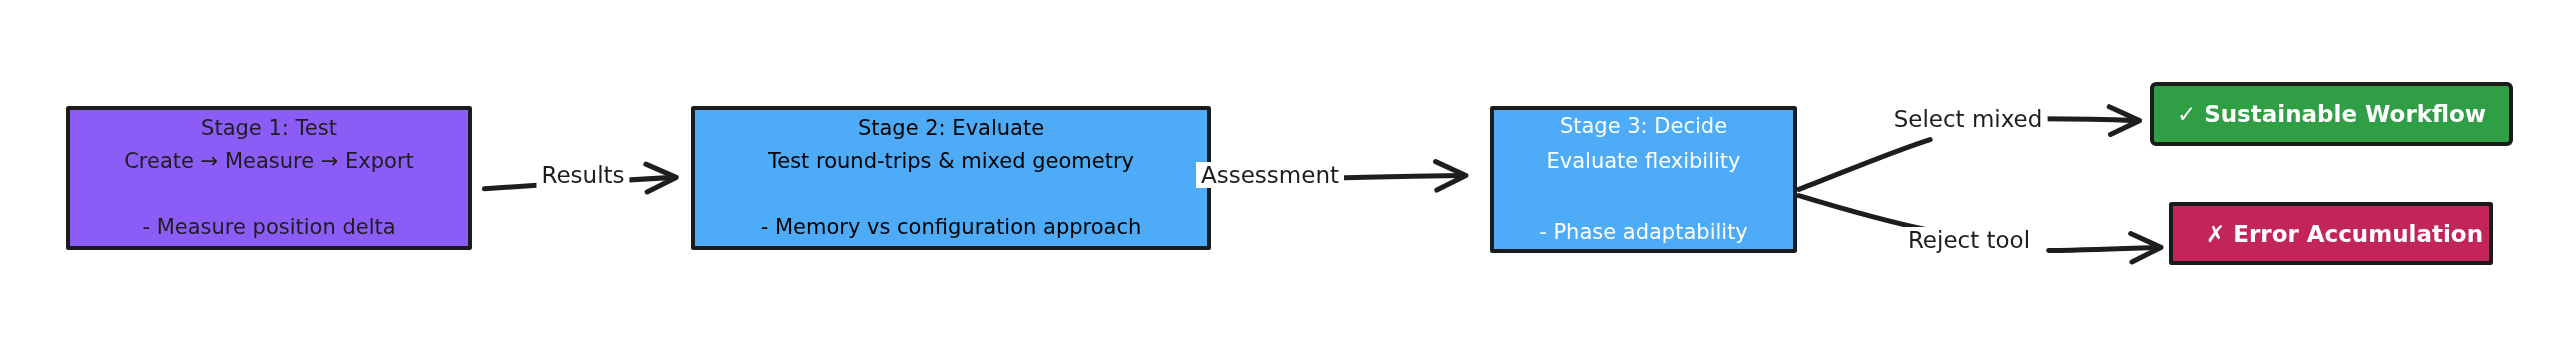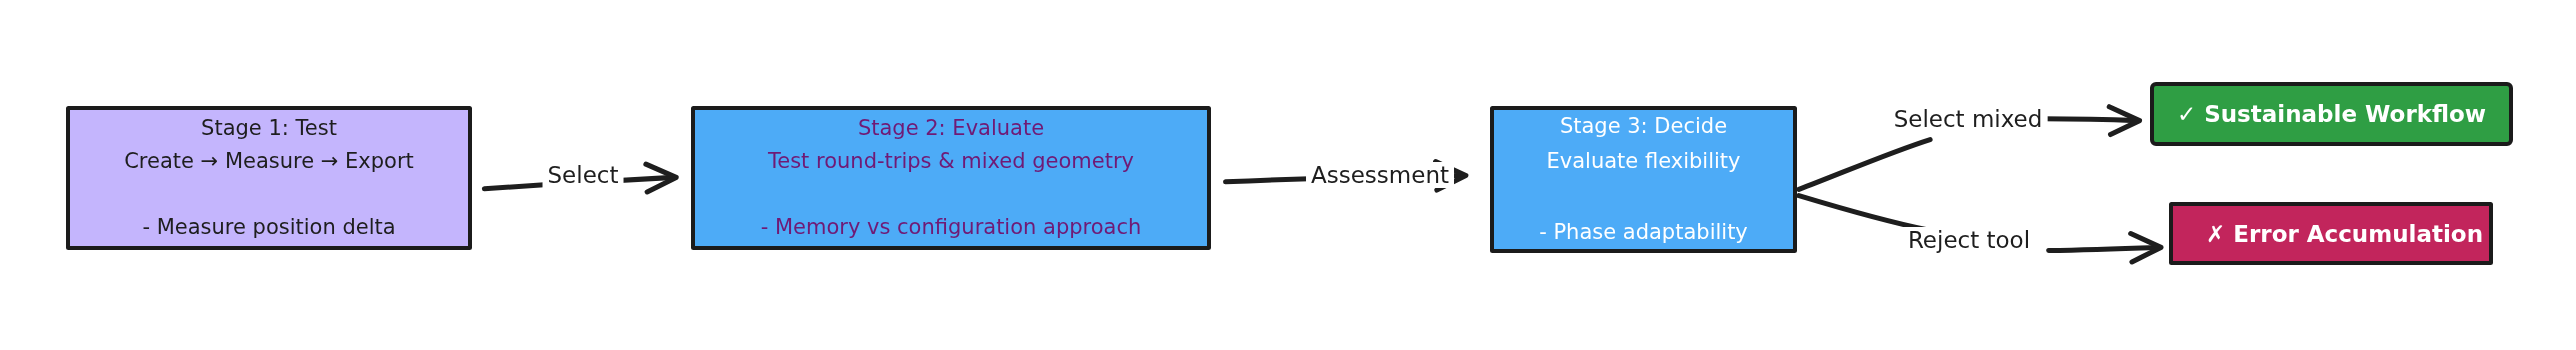--- a/index.html
+++ b/index.html
@@ -35,43 +35,43 @@
     position: absolute;
     transform: translate(-50%, -50%);
     font-size: 23px;
     color: #1e1e1e;
     background: #ffffff;
     padding: 0 5px;
     white-space: nowrap;
     z-index: 3;
   }
   #label-results    { left: 583px;  top: 175px; }
-  #label-assessment { left: 1380px; top: 175px; }
+  #label-assessment { left: 1270px; top: 175px; }
   #label-select     { left: 1968px; top: 119px; }
   #label-reject     { left: 1969px; top: 240px; }
   svg.edges {
     position: absolute;
     left: 0; top: 0;
     width: 2576px; height: 351px;
     z-index: 2;
   }
 </style>
 </head>
 <body>
 
 <div class="canvas">
 
-  <div class="node stage-node" id="stage1" style="background-color: #c4b5fd; color: rgb(30, 30, 30); border-color: rgb(27, 27, 27);">
+  <div class="node stage-node" id="stage1" style="background-color: #8b5cf6; color: rgb(30, 30, 30); border-color: rgb(27, 27, 27);">
     <div class="box-line">Stage 1: Test</div>
     <div class="box-line">Create → Measure → Export</div>
     <div class="box-line"></div>
     <div class="box-line">- Measure position delta</div>
   </div>
 
-  <div class="node stage-node" id="stage2" style="background-color: rgb(77, 171, 247); color: #701a75; border-color: rgb(27, 27, 27);">
+  <div class="node stage-node" id="stage2" style="background-color: rgb(77, 171, 247); color: #000000; border-color: rgb(27, 27, 27);">
     <div class="box-line">Stage 2: Evaluate</div>
     <div class="box-line">Test round-trips &amp; mixed geometry</div>
     <div class="box-line"></div>
     <div class="box-line">- Memory vs configuration approach</div>
   </div>
 
   <div class="node stage-node" id="stage3" style="background-color: rgb(77, 171, 247); color: rgb(255, 255, 255); border-color: rgb(27, 27, 27); justify-content: space-between;">
     <div class="box-line">Stage 3: Decide</div>
     <div class="box-line">Evaluate flexibility</div>
     <div class="box-line"></div>
@@ -79,21 +79,21 @@
   </div>
 
   <div class="node outcome-node" id="outcome-accept" style="background-color: rgb(47, 158, 68); color: rgb(255, 255, 255); border-color: rgb(27, 27, 27);">
     <div class="box-line">✓ Sustainable Workflow</div>
   </div>
 
   <div class="node outcome-node" id="outcome-reject" style="background-color: rgb(194, 37, 92); color: rgb(255, 255, 255); border-color: rgb(27, 27, 27); padding-left: 27px;">
     <div class="box-line">✗ Error Accumulation</div>
   </div>
 
-  <div class="edge-label" id="label-results">Select</div>
+  <div class="edge-label" id="label-results">Results</div>
   <div class="edge-label" id="label-assessment">Assessment</div>
   <div class="edge-label" id="label-select">Select mixed</div>
   <div class="edge-label" id="label-reject">Reject tool</div>
 
   <svg class="edges" viewBox="0 0 4084 556" fill="none">
     <g stroke-width="8" stroke-linecap="round" stroke-linejoin="round" fill="none" stroke="#1e1e1e">
 
       <path d="M 768 299 C 870 292, 990 285, 1068 281"></path>
       <path d="M 1024 260 L 1072 281 L 1026 304"></path>
 

